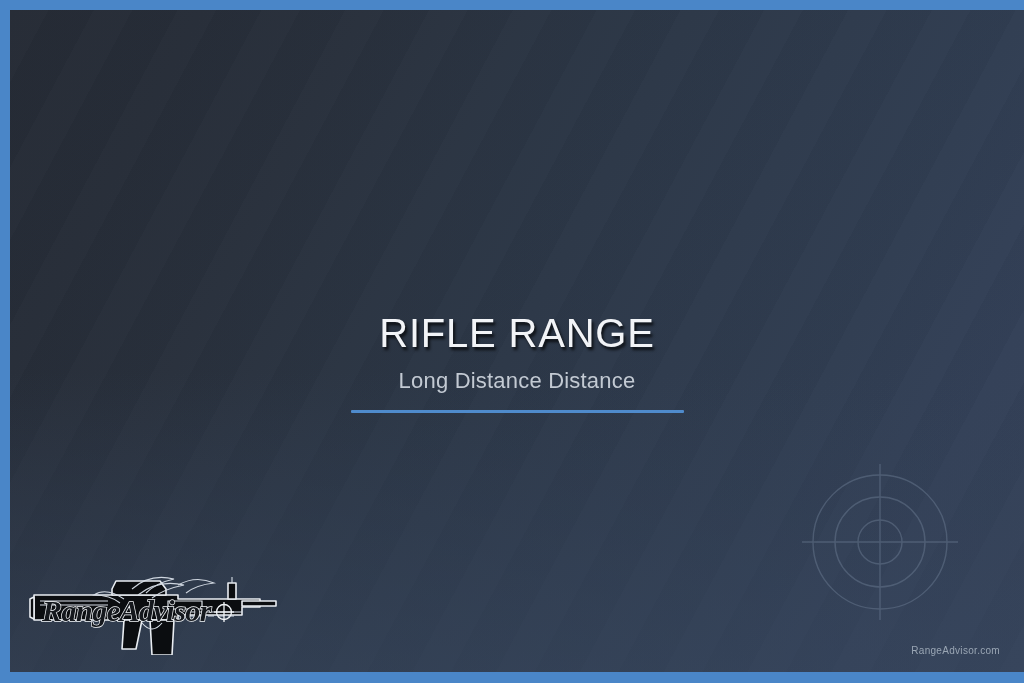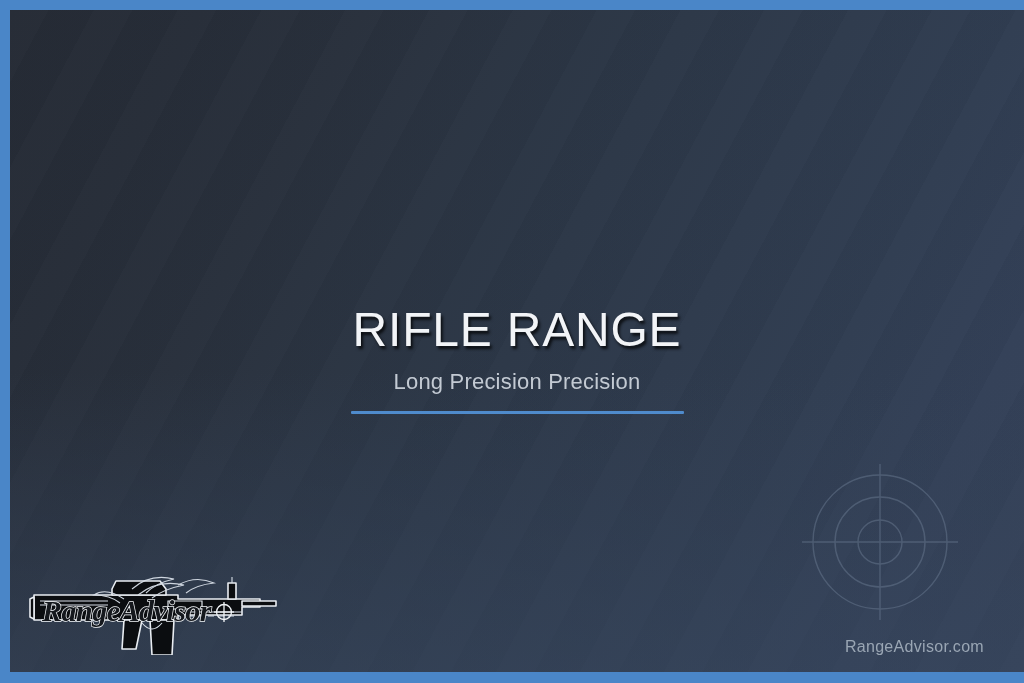--- a/index.html
+++ b/index.html
@@ -82,27 +82,27 @@
 
   
   #title-block {
     position: absolute;
     left: 0;
     top: 288px;
     width: 1014px;
     text-align: center;
   }
   #slide-title {
-    font-size: 48px;
+    font-size: 40px;
     font-weight: 400;
     letter-spacing: 0.8px;
     color: #f2f4f7;
     text-shadow: 2px 3px 3px rgba(0,0,0,0.75);
     line-height: 1.0;
-    margin: 8px;
+    margin: 15px;
     white-space: nowrap;
   }
   #slide-subtitle {
     margin: 16px 0 0 0;
     font-size: 22px;
     font-weight: 400;
     color: #c3cad3;
     letter-spacing: 0.2px;
     line-height: 1.1;
     white-space: nowrap;
@@ -121,23 +121,23 @@
     left: 18px;
     top: 555px;
     width: 255px;
     height: 90px;
     font-style: italic;
   }
 
   
   #footer-url {
     position: absolute;
-    right: 40px;
+    right: 24px;
     bottom: 16px;
-    font-size: 16px;
+    font-size: 10px;
     color: #9aa6b4;
     letter-spacing: 0.3px;
     white-space: nowrap;
   }
 </style>
 </head>
 <body>
 
 <div id="slide-frame">
 
@@ -153,21 +153,21 @@
           <circle cx="88" cy="88" r="45"></circle>
           <circle cx="88" cy="88" r="67"></circle>
           <line x1="88" y1="10" x2="88" y2="166"></line>
           <line x1="10" y1="88" x2="166" y2="88"></line>
         </g>
       </svg>
     </div>
 
     <div id="title-block">
       <h1 id="slide-title">RIFLE RANGE</h1>
-      <p id="slide-subtitle">Long Precision Precision</p>
+      <p id="slide-subtitle">Long Distance Distance</p>
       <div id="title-divider"></div>
     </div>
 
     <div id="brand-logo">
       <svg width="255" height="90" viewBox="0 0 255 90" xmlns="http://www.w3.org/2000/svg">
         <defs>
           <style>
             .rf-body { fill:#0b0d10; stroke:#e9edf2; stroke-width:1.6; stroke-linejoin:round; }
             .rf-det  { fill:#0b0d10; stroke:#dfe5ec; stroke-width:1.2; }
             .rf-line { fill:none; stroke:#d7dee7; stroke-width:1.1; }

